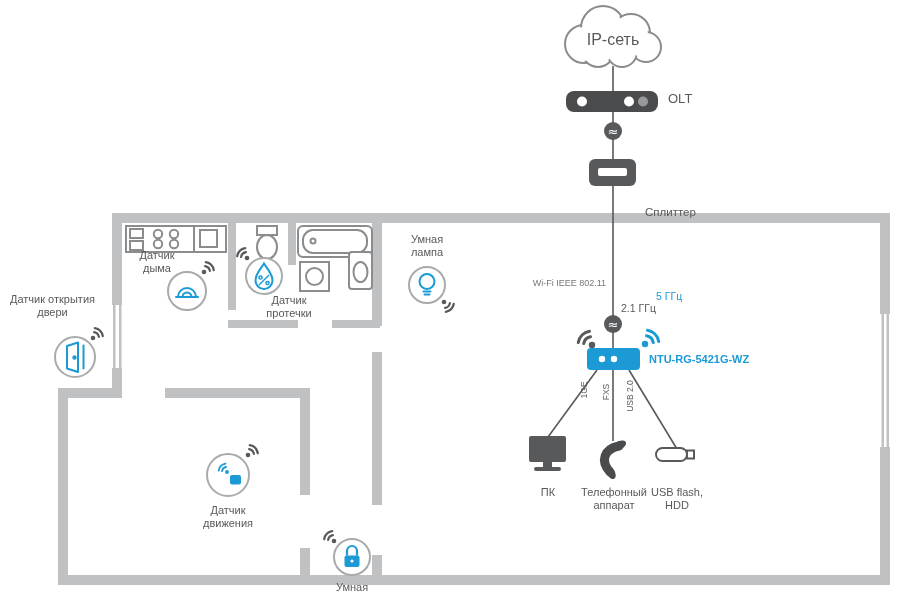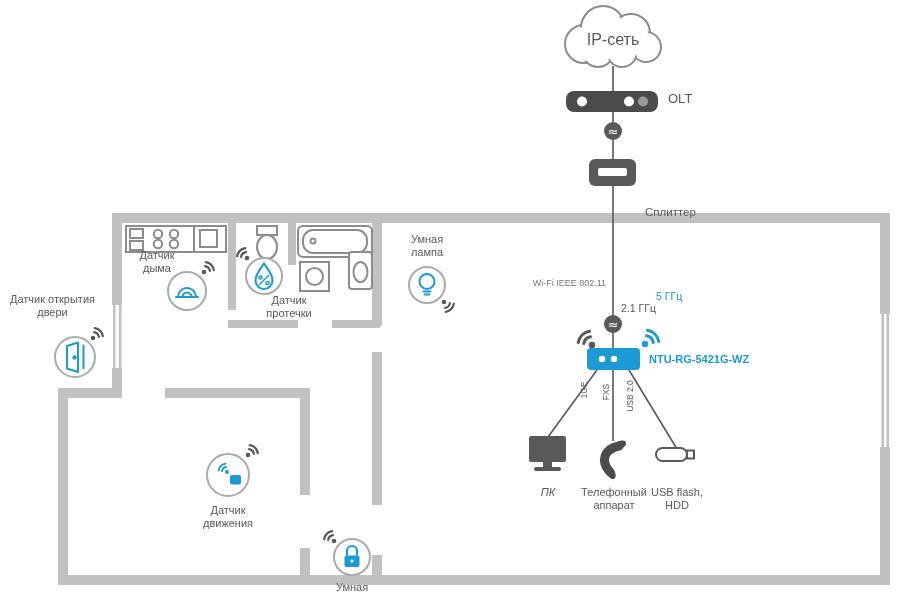--- a/index.html
+++ b/index.html
@@ -217,21 +217,21 @@
 <div class="lbl left" style="left:645px;top:166px;width:72px;font-size:11.5px;margin-top:40px;">Сплиттер</div>
 <div class="lbl right" style="left:528px;top:277px;width:78px;font-size:9px;color:#77787B;">Wi-Fi IEEE 802.11</div>
 <div class="lbl left" style="left:621px;top:302px;width:46px;font-size:10.5px;">2.1 ГГц</div>
 <div class="lbl left blue" style="left:644px;top:290px;width:42px;font-size:10.5px;margin-left:12px;">5 ГГц</div>
 <div class="lbl left blue bold" style="left:649px;top:353px;width:140px;font-size:11px;">NTU-RG-5421G-WZ</div>
 
 <div class="lbl rot" style="left:584px;top:390px;">1GE</div>
 <div class="lbl rot" style="left:606px;top:392px;">FXS</div>
 <div class="lbl rot" style="left:630px;top:396px;">USB 2.0</div>
 
-<div class="lbl" style="left:527px;top:486px;width:42px;font-style:italic;">ПК</div>
+<div class="lbl" style="left:527px;top:486px;width:42px;">ПК</div>
 <div class="lbl" style="left:574px;top:486px;width:80px;">Телефонный
 аппарат</div>
 <div class="lbl" style="left:644px;top:486px;width:66px;">USB flash,
 HDD</div>
 
 <div class="lbl" style="left:128px;top:249px;width:58px;">Датчик
 дыма</div>
 <div class="lbl" style="left:1px;top:293px;width:103px;">Датчик открытия
 двери</div>
 <div class="lbl" style="left:257px;top:294px;width:64px;">Датчик

